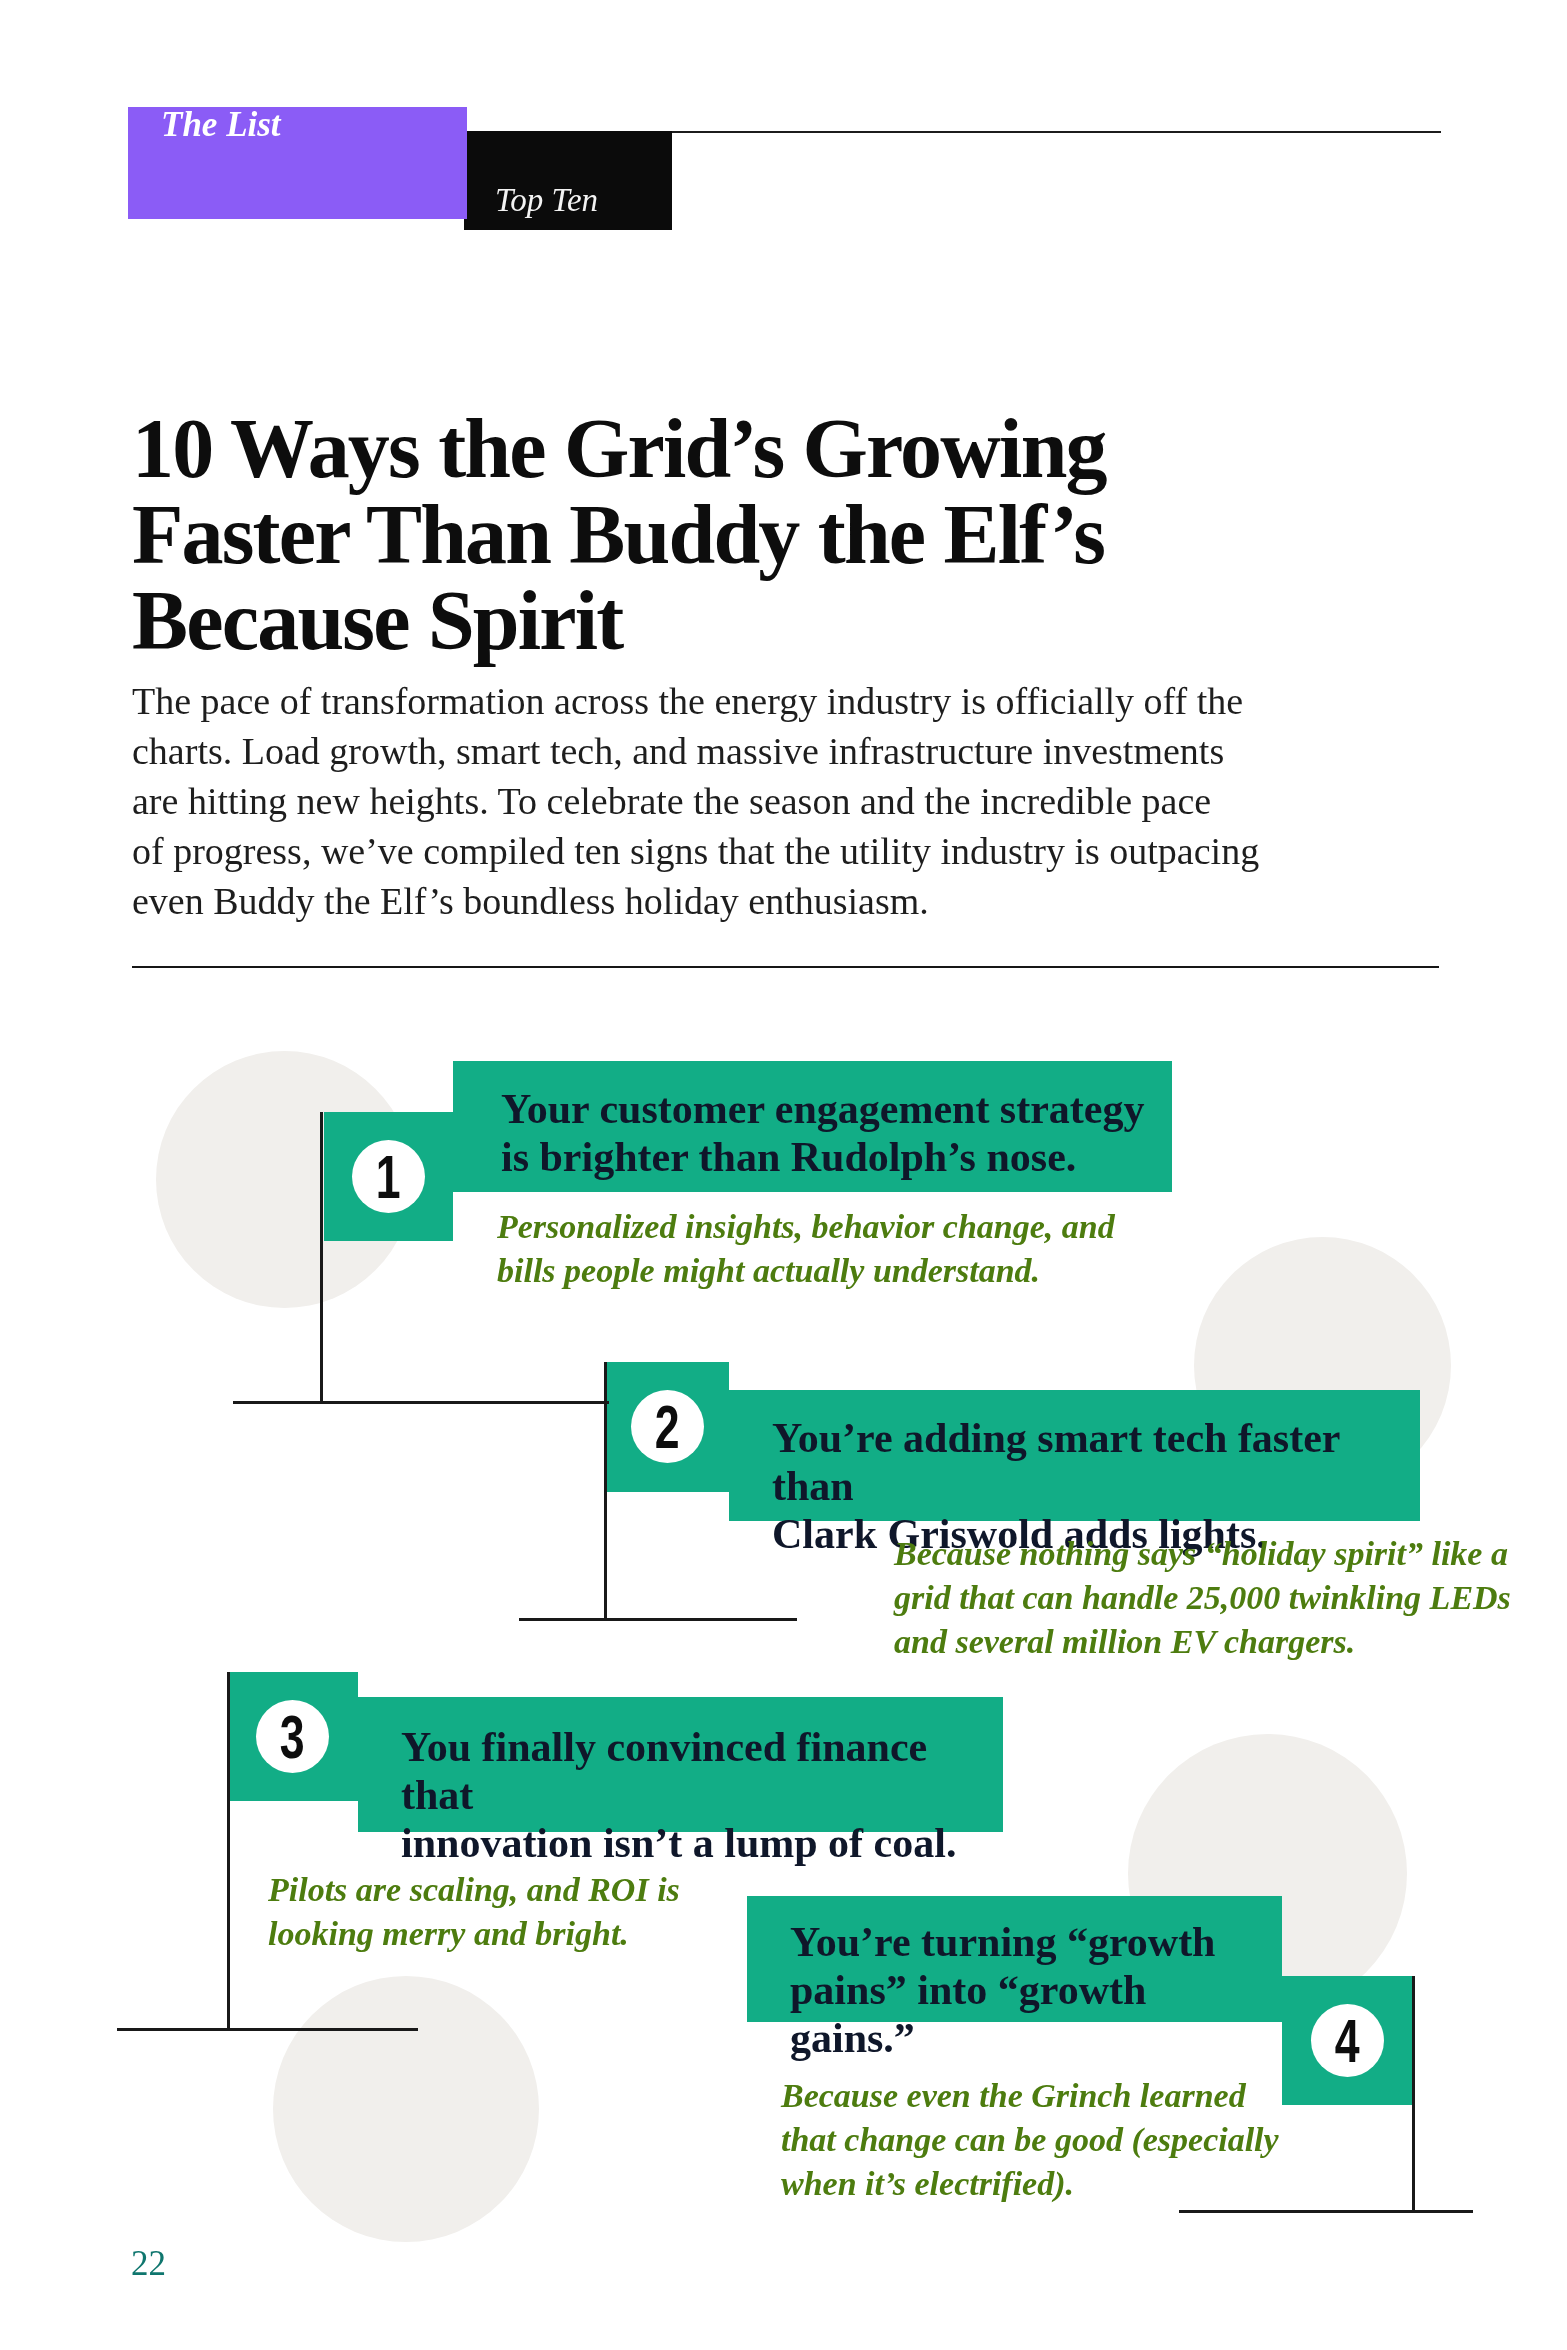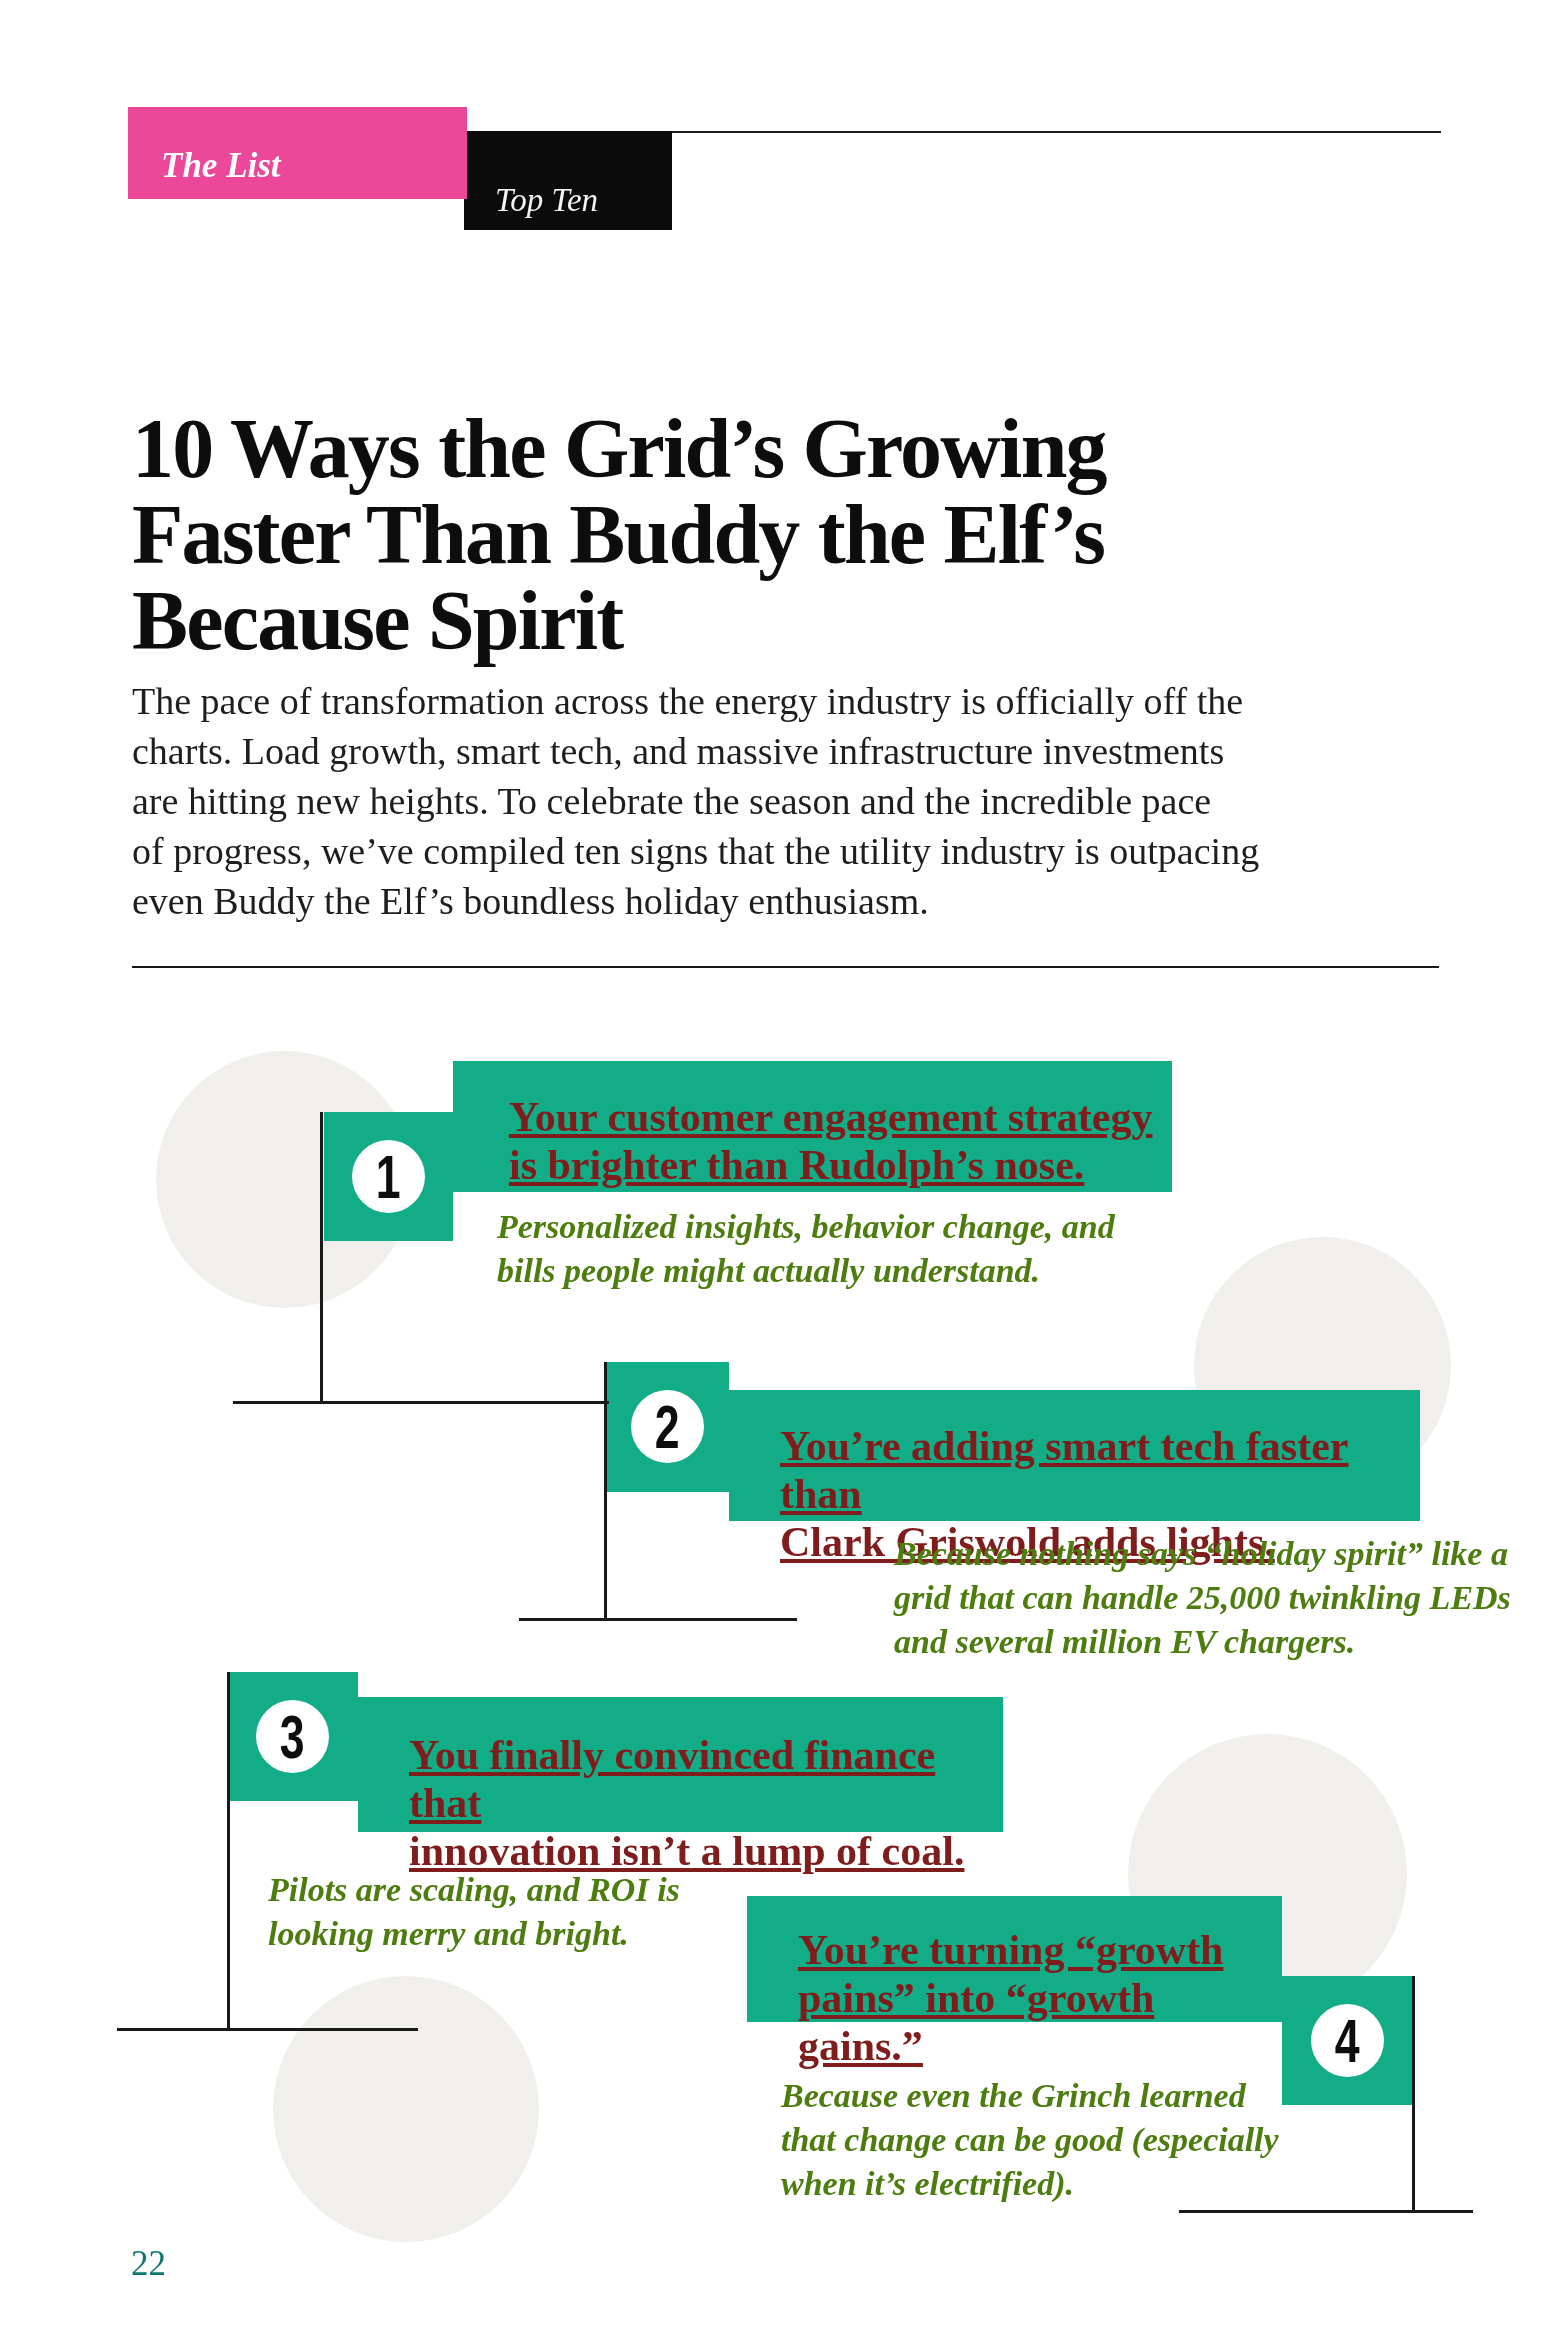--- a/index.html
+++ b/index.html
@@ -10,22 +10,22 @@
     --green:#12AD86;--ink:#171717;--circle:#F1EFEC;
   }
   
   .decor{position:absolute;border-radius:50%;background:var(--circle);z-index:0;}
   .decor.c1{left:156px;top:1051px;width:257px;height:257px;}
   .decor.c2{left:1194px;top:1237px;width:257px;height:257px;}
   .decor.c3{left:1128px;top:1734px;width:279px;height:279px;}
   .decor.c4{left:273px;top:1976px;width:266px;height:266px;}
 
   
-  .kicker-box{position:absolute;left:128px;top:107px;width:339px;height:92px;background:#ec4899;z-index:4;
-    display:flex;align-items:flex-end;}
+  .kicker-box{position:absolute;left:128px;top:107px;width:339px;height:112px;background:#8b5cf6;z-index:4;
+    display:flex;align-items:flex-start;}
   .kicker-box .txt{margin:0 0 16.5px 33px;color:#fff;font:700 italic 35px/1 "Liberation Serif",serif;}
   .category-box{position:absolute;left:464px;top:131px;width:208px;height:99px;background:#0b0b0b;z-index:3;
     display:flex;align-items:flex-end;}
   .category-box .txt{margin:0 0 13px 31px;color:#f3f3f3;font:italic 33px/1 "Liberation Serif",serif;}
   .header-rule{position:absolute;left:671px;top:131px;width:770px;height:1.8px;background:#1c1c1c;z-index:2;}
 
   
   .title{position:absolute;left:132px;top:406px;margin:0;z-index:1;
     font:700 84px/86px "Liberation Serif",serif;letter-spacing:-1.8px;color:#0d0d0d;}
   .intro{position:absolute;left:132px;top:676px;margin:0;z-index:1;
@@ -33,21 +33,21 @@
   .divider{position:absolute;left:132px;top:966px;width:1307px;height:1.8px;background:#161616;z-index:1;}
 
   
   .pole{position:absolute;width:2.8px;background:#191919;z-index:3;}
   .ground{position:absolute;height:2.8px;background:#191919;z-index:3;}
   .flag{position:absolute;background:var(--green);z-index:2;}
   .ncircle{position:absolute;width:73px;height:73px;border-radius:50%;background:#fff;z-index:4;
     display:flex;align-items:center;justify-content:center;}
   .num{font:700 62px "Liberation Sans",sans-serif;color:#0d0d0d;transform:scaleX(.72);}
   .hbox{position:absolute;background:var(--green);z-index:2;box-sizing:border-box;}
-  .hbox .txt{margin:12px;color:#7f1d1d;font:700 42px/48px "Liberation Serif",serif;text-decoration:underline;}
+  .hbox .txt{margin:4px;color:#0f172a;font:700 42px/48px "Liberation Serif",serif;}
   .caption{position:absolute;margin:0;z-index:2;color:#4d7c0f;
     font:italic 600 34px/44px "Liberation Serif",serif;}
 
   
   .i1 .pole{left:320px;top:1112px;height:292px;}
   .i1 .ground{left:233px;top:1401px;width:376px;}
   .i1 .flag{left:324px;top:1112px;width:129px;height:129px;}
   .i1 .ncircle{left:352px;top:1140px;}
   .i1 .hbox{left:453px;top:1061px;width:719px;height:131px;padding:20px 0 0 44px;}
   .i1 .caption{left:497px;top:1205px;}

